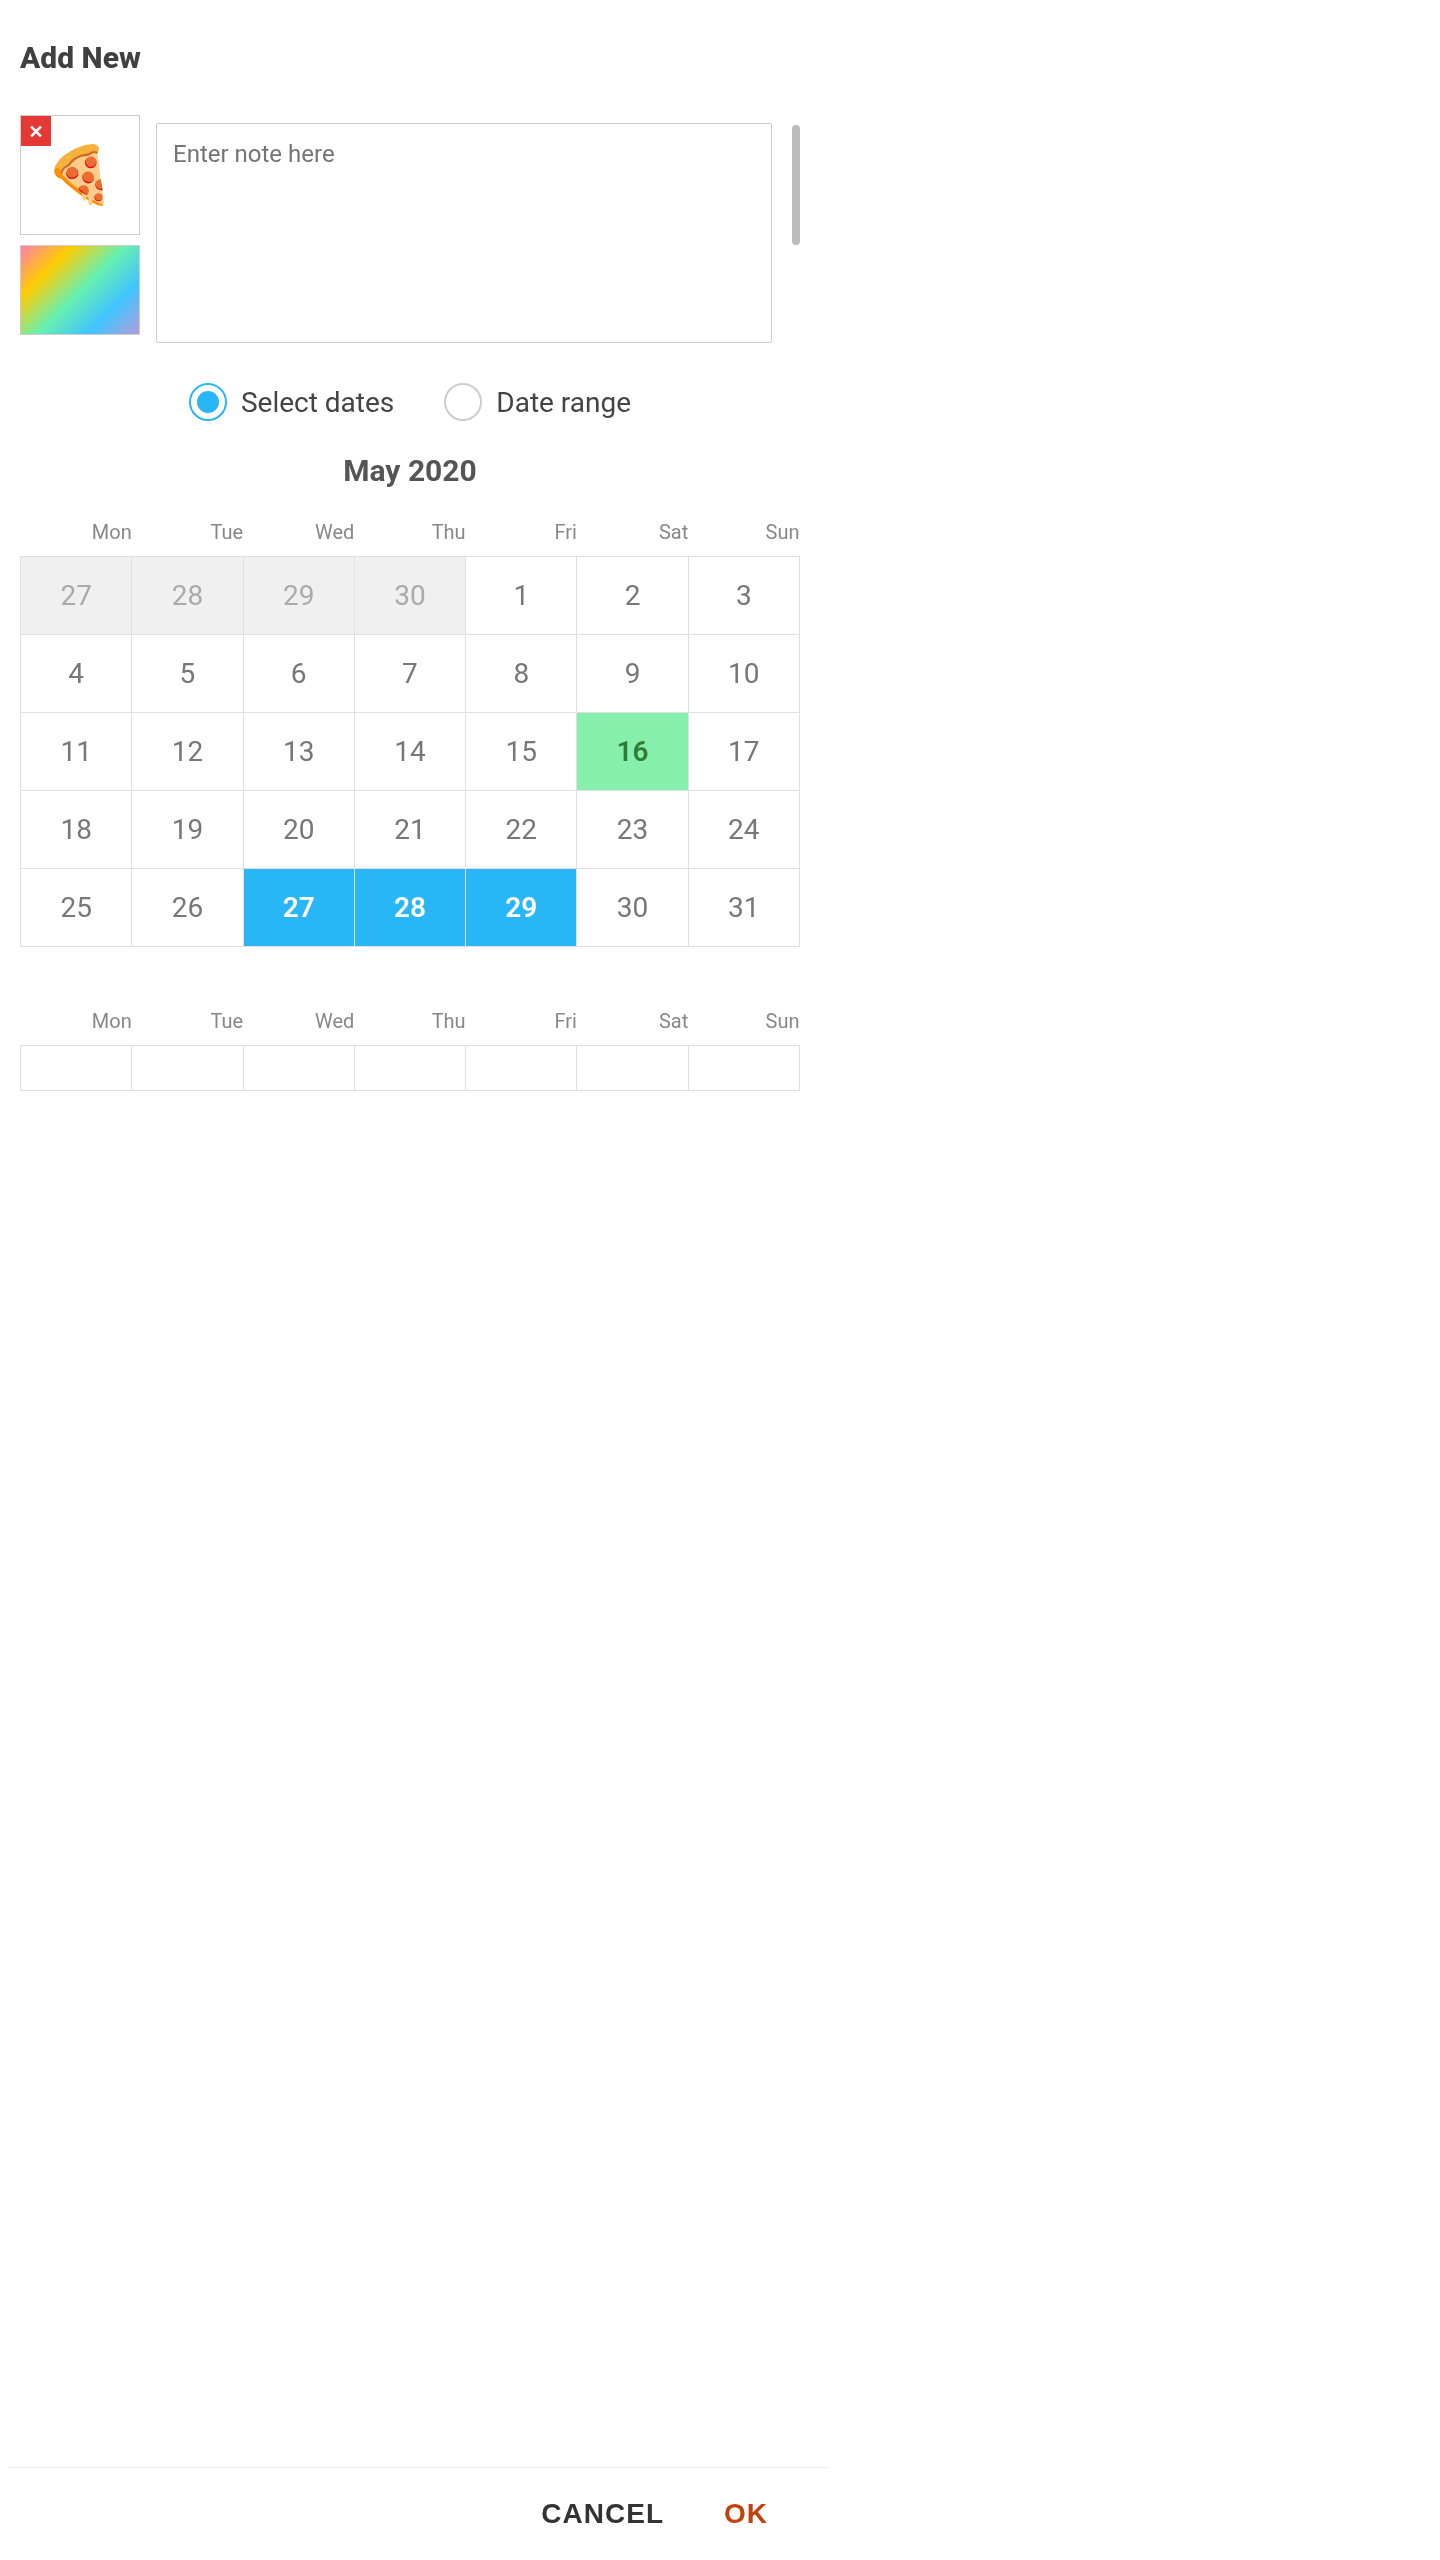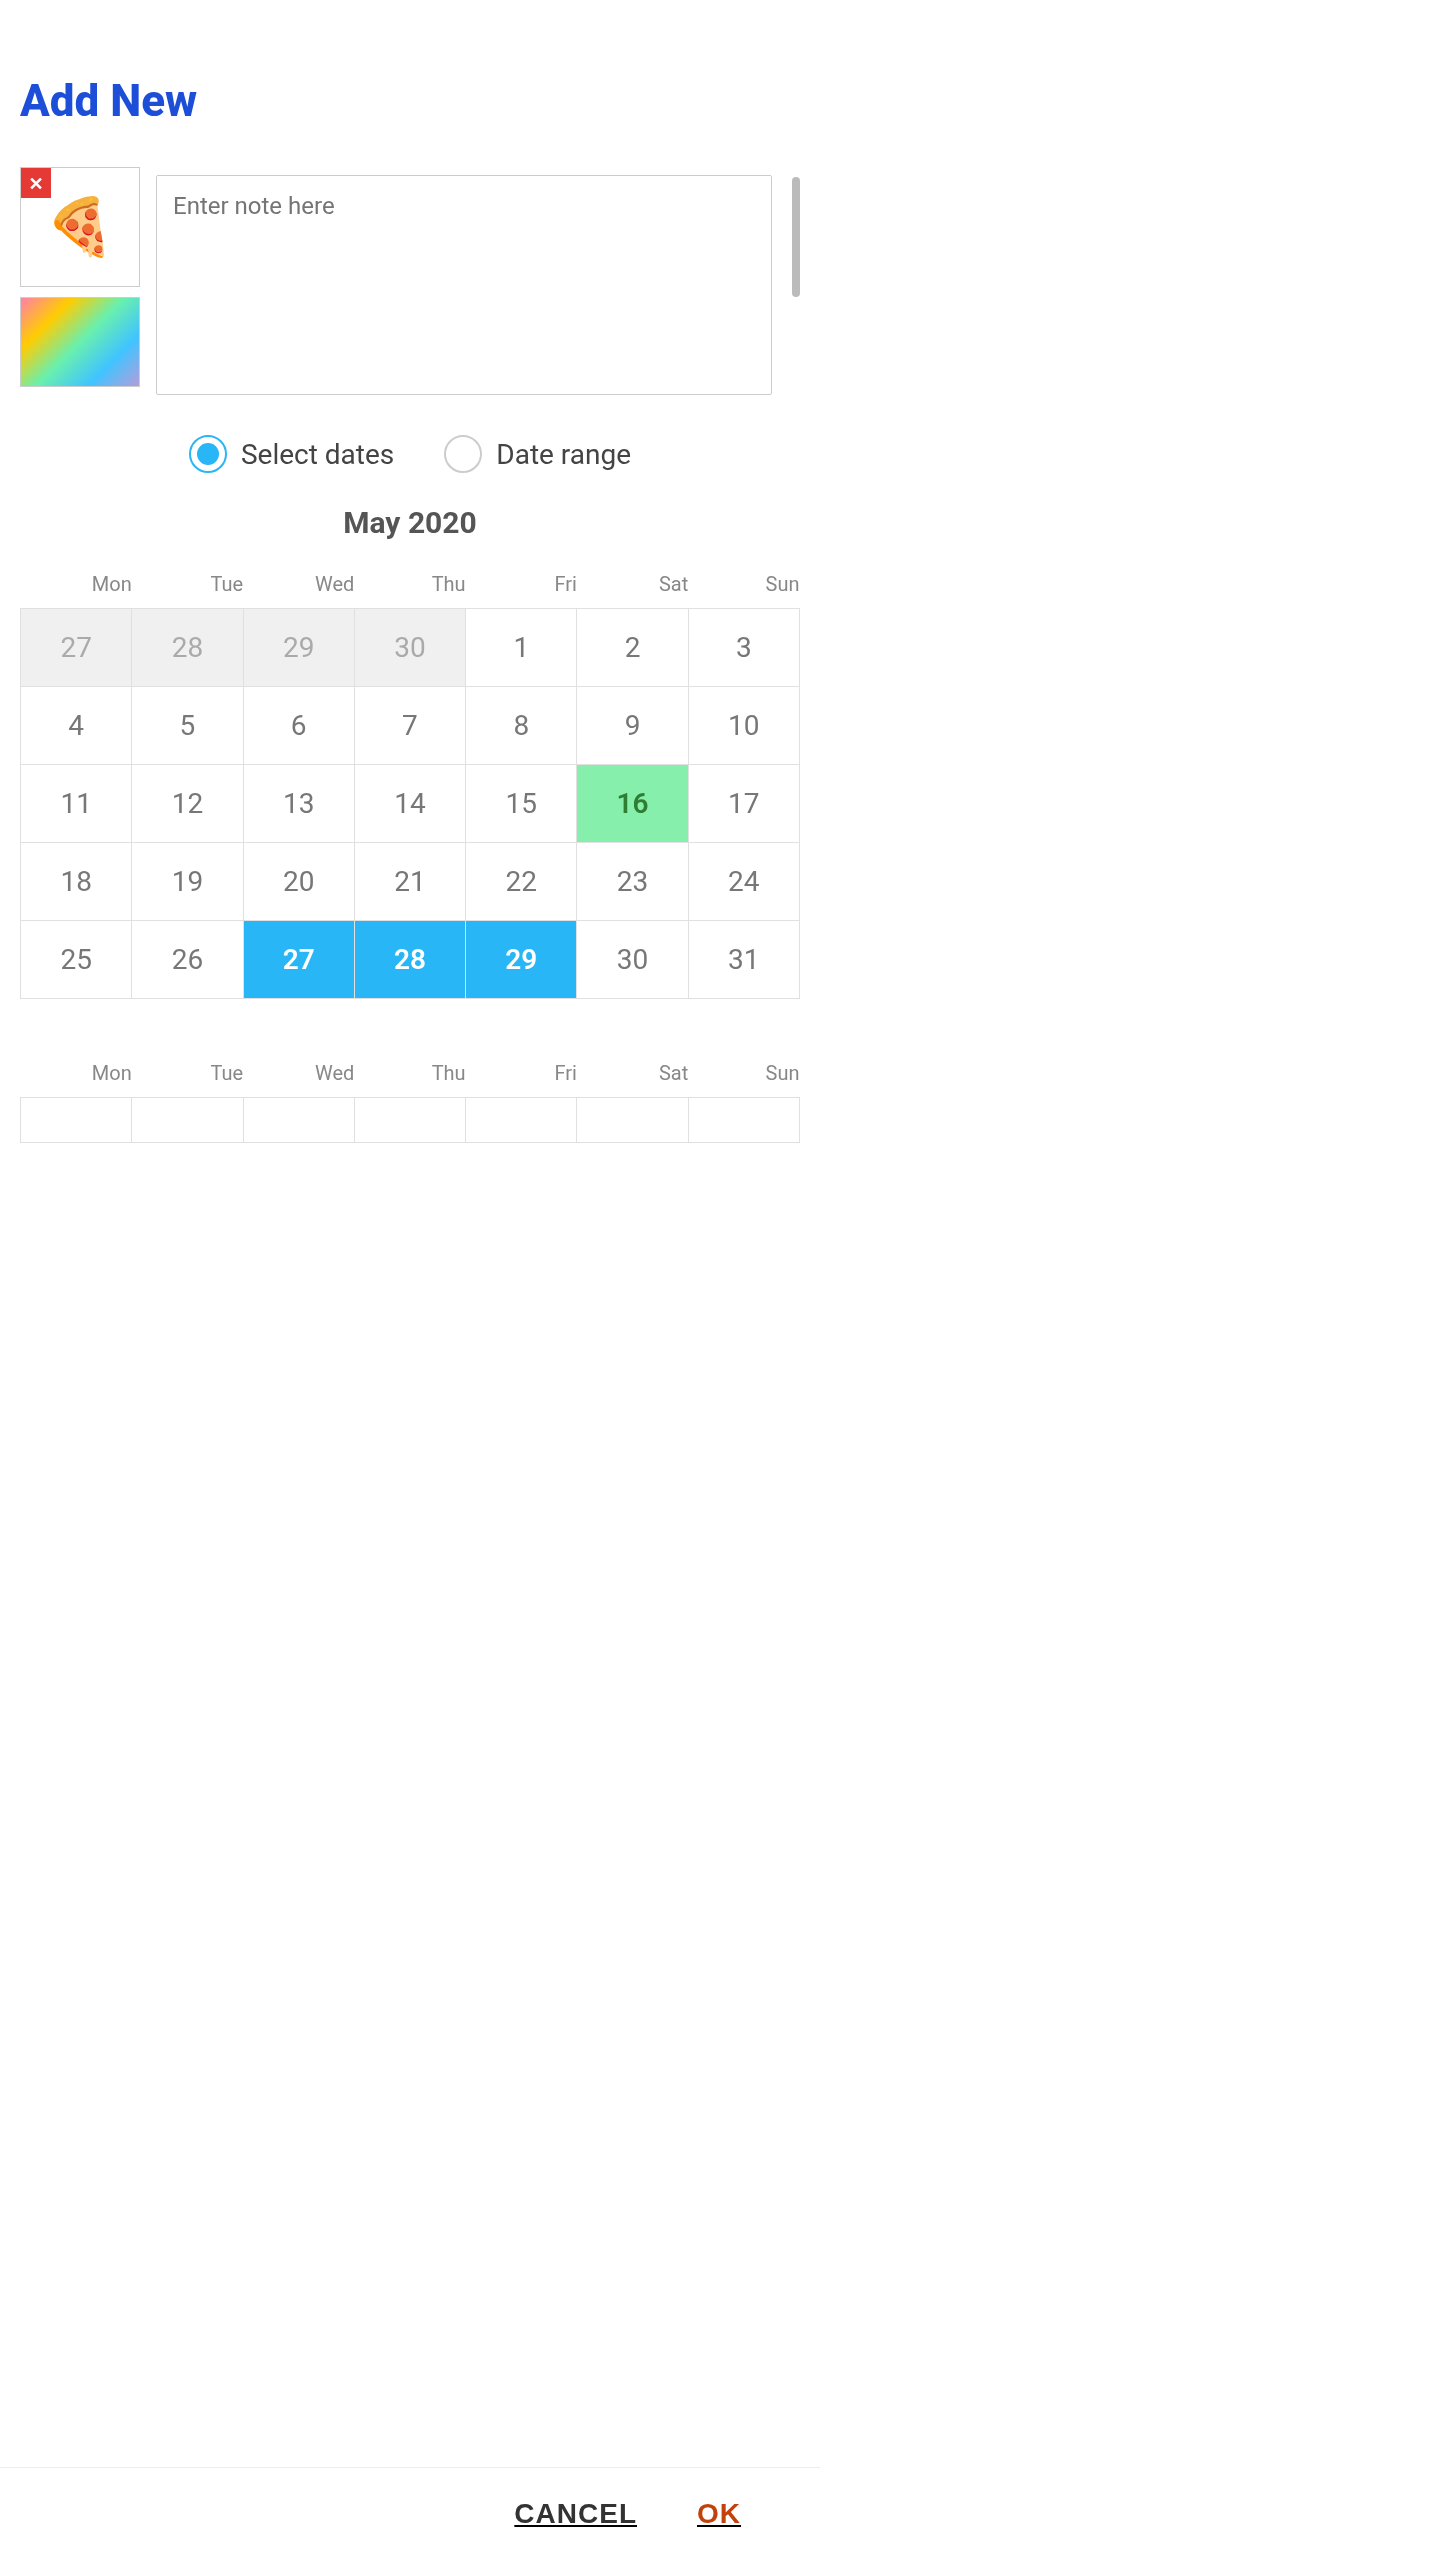--- a/index.html
+++ b/index.html
@@ -11,25 +11,24 @@
       position: relative;
       overflow-x: hidden;
     }
 
     .page-container {
       padding: 40px 20px 60px 20px;
       max-width: 820px;
     }
 
     .page-title {
-      font-size: 44px;
+      font-size: 30px;
       font-weight: 800;
-      color: #1d4ed8;
+      color: #404040;
       margin-bottom: 40px;
-      margin-top: 35px;
     }
 
     .top-section {
       display: flex;
       gap: 16px;
       margin-bottom: 40px;
     }
 
     .left-controls {
       display: flex;
@@ -178,30 +177,29 @@
 
     .calendar-grid td.selected-green {
       background: #86efac;
       color: #2e7d32;
       font-weight: 600;
     }
 
     .bottom-buttons {
       position: fixed;
       bottom: 0;
-      left: 0;
+      left: 8px;
       width: 820px;
       background: #fff;
       display: flex;
       justify-content: flex-end;
       align-items: center;
       gap: 60px;
-      padding: 30px 79px;
+      padding: 30px 60px;
       border-top: 1px solid #eee;
-      text-decoration: underline;
     }
 
     .btn-cancel {
       font-size: 28px;
       font-weight: 600;
       color: #333;
       background: none;
       border: none;
       cursor: pointer;
       letter-spacing: 1px;

